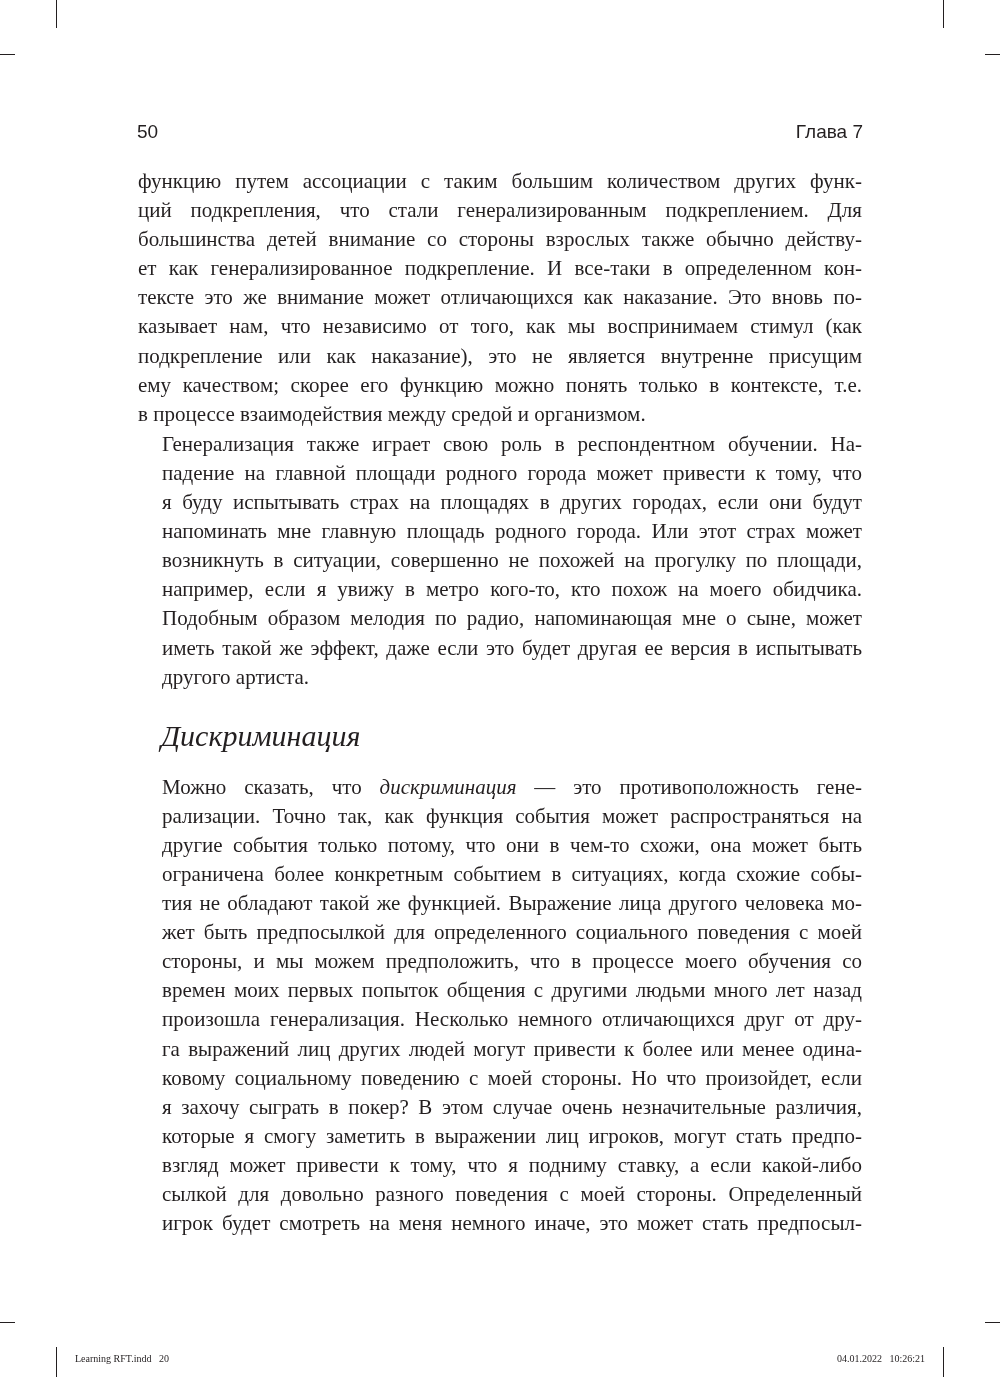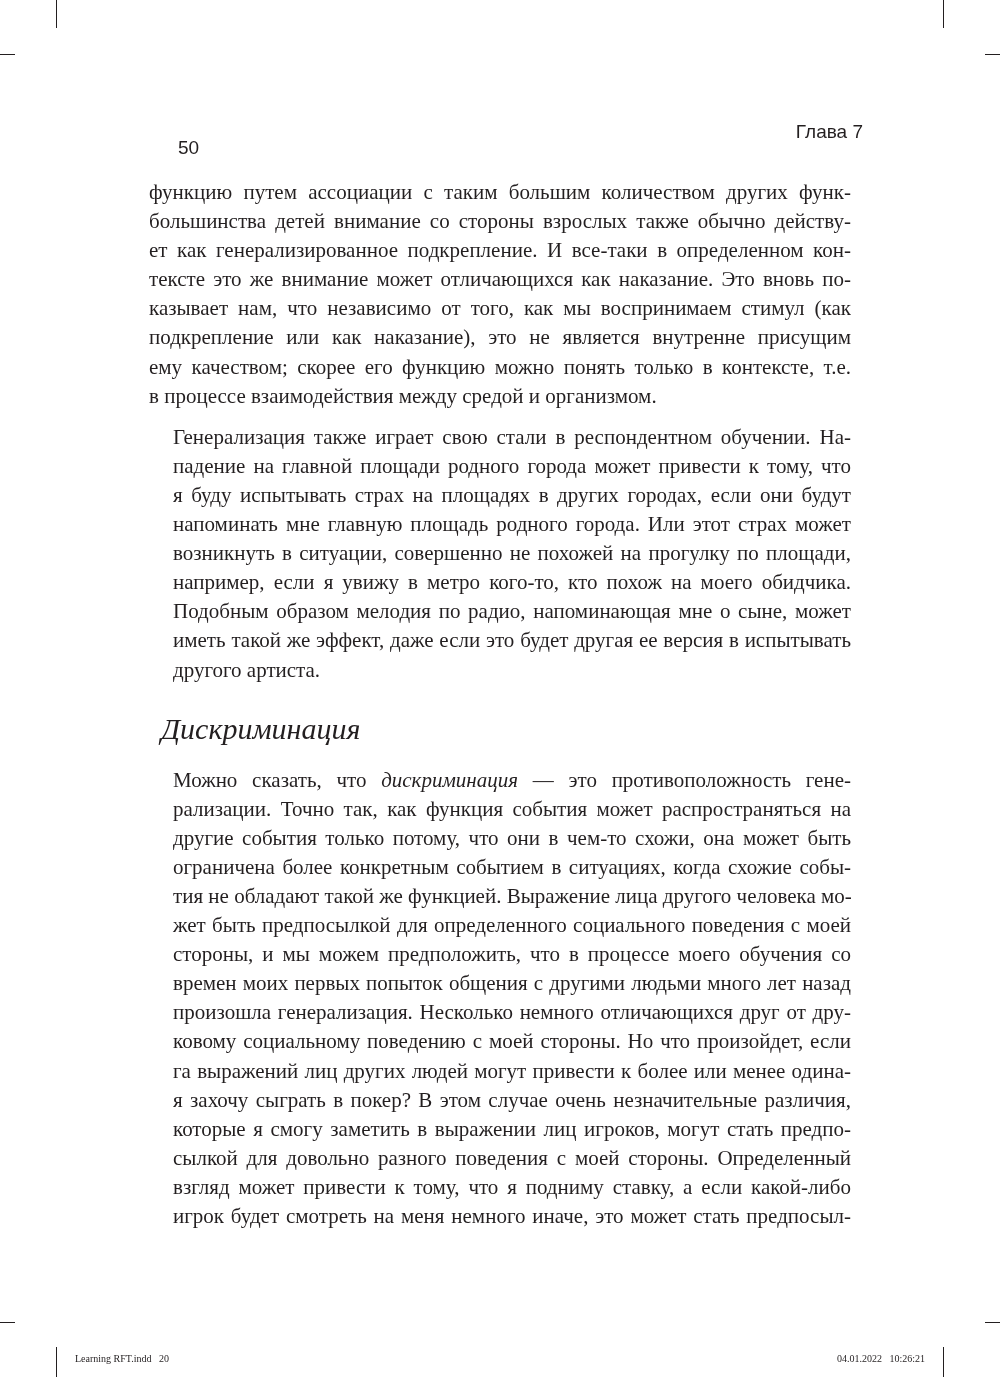--- a/index.html
+++ b/index.html
@@ -4,28 +4,28 @@
 <style>
   html, body { margin: 0; padding: 0; background: #ffffff; }
   body { width: 1000px; height: 1377px; position: relative; overflow: hidden; color: #231f20; }
   .crop { position: absolute; background: #231f20; }
   .crop.v { width: 1px; }
   .crop.h { height: 1px; }
   .running-head {
     position: absolute; top: 121px; left: 137px; width: 726px; height: 28px;
     font-family: "Liberation Sans", sans-serif; font-size: 19px; color: #231f20;
   }
-  .running-head .left { position: absolute; left: 0; top: 16px; margin-left: 41px; }
+  .running-head .left { position: absolute; left: 0; top: 0; }
   .running-head .right { position: absolute; right: 0; top: 0; }
   .text-block {
     position: absolute; left: 137px; top: 166px; width: 726px;
     font-family: "Liberation Serif", serif; font-size: 21px; line-height: 29.1px;
     text-align: justify; color: #231f20;
   }
-  .text-block p { margin: 12px; }
+  .text-block p { margin: 1px; }
   .text-block p.indent { text-indent: 24px; }
   .line { display: block; text-align-last: justify; white-space: nowrap; }
   .line.last { text-align-last: left; }
   h2.section-heading {
     margin: 26px 0 19px 24px; font-family: "Liberation Serif", serif; font-style: italic;
     font-weight: normal; font-size: 30px; line-height: 36px; color: #231f20;
   }
   em { font-style: italic; }
   .slug {
     position: absolute; top: 1353px; font-family: "Liberation Serif", serif; font-size: 10px; color: #231f20;
@@ -44,54 +44,55 @@
 <div class="crop v" style="left:943px; top:1347px; height:30px;"></div>
 
 <div class="running-head">
   <span class="left">50</span>
   <span class="right">Глава 7</span>
 </div>
 
 <div class="text-block">
   <p id="p1">
       <span class="line">функцию путем ассоциации с таким большим количеством других функ-</span>
+      <span class="line">ций подкрепления, что стали генерализированным подкреплением. Для</span>
       <span class="line">большинства детей внимание со стороны взрослых также обычно действу-</span>
       <span class="line">ет как генерализированное подкрепление. И все-таки в определенном кон-</span>
       <span class="line">тексте это же внимание может отличающихся как наказание. Это вновь по-</span>
       <span class="line">казывает нам, что независимо от того, как мы воспринимаем стимул (как</span>
       <span class="line">подкрепление или как наказание), это не является внутренне присущим</span>
       <span class="line">ему качеством; скорее его функцию можно понять только в контексте, т.е.</span>
       <span class="line last">в процессе взаимодействия между средой и организмом.</span>
     </p>
   <p class="indent" id="p2">
-      <span class="line">Генерализация также играет свою стали в респондентном обучении. На-</span>
+      <span class="line">Генерализация также играет свою роль в респондентном обучении. На-</span>
       <span class="line">падение на главной площади родного города может привести к тому, что</span>
       <span class="line">я буду испытывать страх на площадях в других городах, если они будут</span>
       <span class="line">напоминать мне главную площадь родного города. Или этот страх может</span>
       <span class="line">возникнуть в ситуации, совершенно не похожей на прогулку по площади,</span>
       <span class="line">например, если я увижу в метро кого-то, кто похож на моего обидчика.</span>
       <span class="line">Подобным образом мелодия по радио, напоминающая мне о сыне, может</span>
       <span class="line">иметь такой же эффект, даже если это будет другая ее версия в испытывать</span>
       <span class="line last">другого артиста.</span>
     </p>
   <h2 class="section-heading">Дискриминация</h2>
   <p class="indent" id="p3">
     <span class="line"><span>Можно сказать, что </span><em>дискриминация</em><span> — это противоположность гене-</span></span>
   <span class="line">рализации. Точно так, как функция события может распространяться на</span>
       <span class="line">другие события только потому, что они в чем-то схожи, она может быть</span>
       <span class="line">ограничена более конкретным событием в ситуациях, когда схожие собы-</span>
       <span class="line">тия не обладают такой же функцией. Выражение лица другого человека мо-</span>
       <span class="line">жет быть предпосылкой для определенного социального поведения с моей</span>
       <span class="line">стороны, и мы можем предположить, что в процессе моего обучения со</span>
       <span class="line">времен моих первых попыток общения с другими людьми много лет назад</span>
       <span class="line">произошла генерализация. Несколько немного отличающихся друг от дру-</span>
+      <span class="line">га выражений лиц других людей могут привести к более или менее одина-</span>
       <span class="line">ковому социальному поведению с моей стороны. Но что произойдет, если</span>
-      <span class="line">га выражений лиц других людей могут привести к более или менее одина-</span>
       <span class="line">я захочу сыграть в покер? В этом случае очень незначительные различия,</span>
       <span class="line">которые я смогу заметить в выражении лиц игроков, могут стать предпо-</span>
+      <span class="line">взгляд может привести к тому, что я подниму ставку, а если какой-либо</span>
       <span class="line">сылкой для довольно разного поведения с моей стороны. Определенный</span>
-      <span class="line">взгляд может привести к тому, что я подниму ставку, а если какой-либо</span>
       <span class="line">игрок будет смотреть на меня немного иначе, это может стать предпосыл-</span>
     </p>
 </div>
 
 <div class="slug" style="left:75px; white-space:pre;">Learning RFT.indd   20</div>
 <div class="slug" style="right:75px; white-space:pre;">04.01.2022   10:26:21</div>
 
 </body></html>

